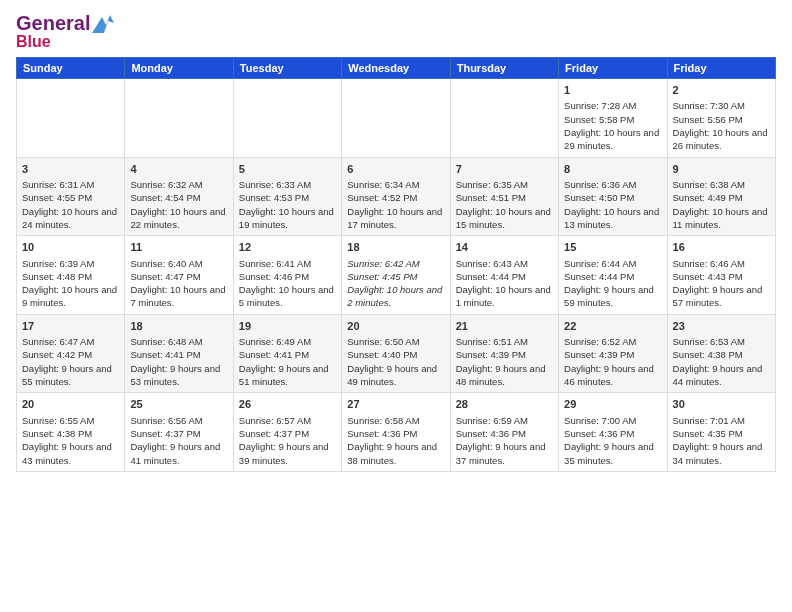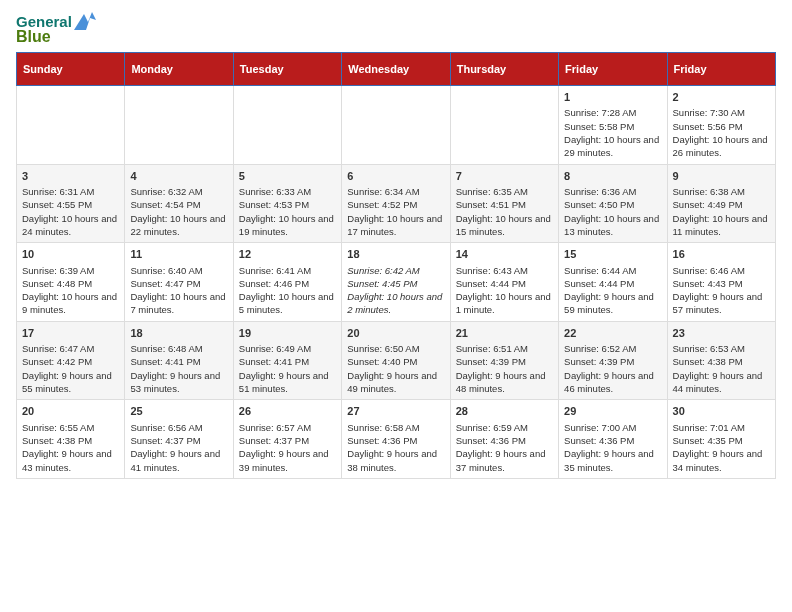--- a/index.html
+++ b/index.html
@@ -38,24 +38,24 @@
     .location {
       font-size: 14px;
       color: #555;
     }
     .calendar {
       width: 100%;
       border-collapse: collapse;
       font-size: 10px;
     }
     .calendar th {
-      background-color: #b91c1c;
+      background-color: #1d4ed8;
       color: #fff;
       text-align: left;
-      padding: 10px 6px;
+      padding: 4px 6px;
       font-size: 11px;
       font-weight: bold;
       border: 1px solid #3a6bb5;
     }
     .calendar td {
       vertical-align: top;
       padding: 4px 5px;
       border: 1px solid #ddd;
       width: calc(100%/7);
       height: 74px;
@@ -78,26 +78,26 @@
     }
   </style>
 </head>
 <body>
 
 <div class="page">
   <div class="header">
     <div class="logo">
   <div style="display:flex; flex-direction:column; align-items:flex-start;">
     <div style="display:flex; align-items:center;">
-      <span style="font-size:15px; font-weight:bold; color:#0f766e;">General</span>
+      <span style="font-size:20px; font-weight:bold; color:#701a75;">General</span>
       <svg width="22" height="18" viewBox="0 0 22 18" style="margin-left:2px;">
         <polygon points="0,18 10,2 14,10 18,0 22,8 16,6 12,18" fill="#4a90d9"></polygon>
       </svg>
     </div>
-    <span style="font-size:16px; font-weight:bold; color:#4d7c0f; margin-top:-2px;">Blue</span>
+    <span style="font-size:16px; font-weight:bold; color:#be185d; margin-top:-2px;">Blue</span>
   </div>
 </div>
     <div class="title-section">
       <div class="month-title"></div>
       <div class="location"></div>
     </div>
   </div>
 
   <table class="calendar">
     <thead>

